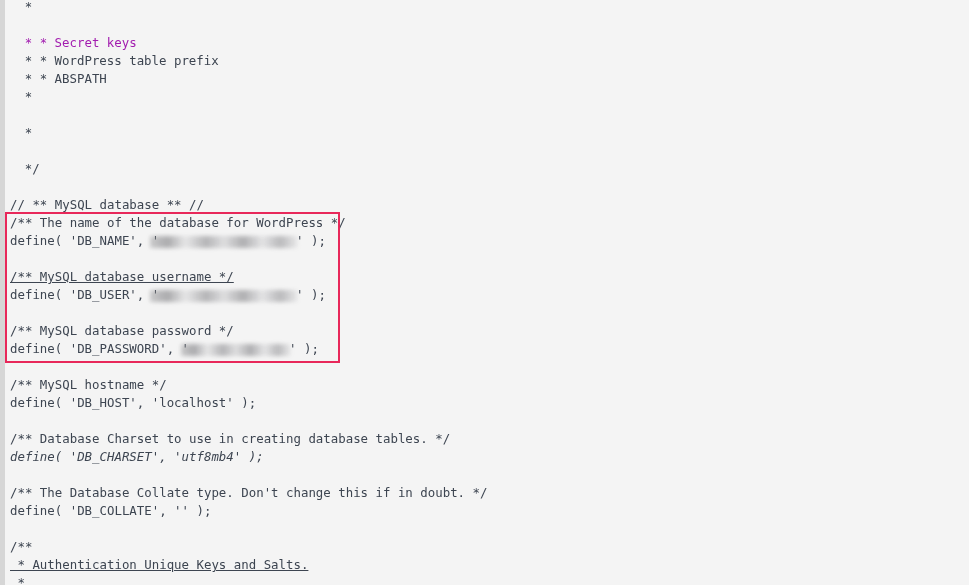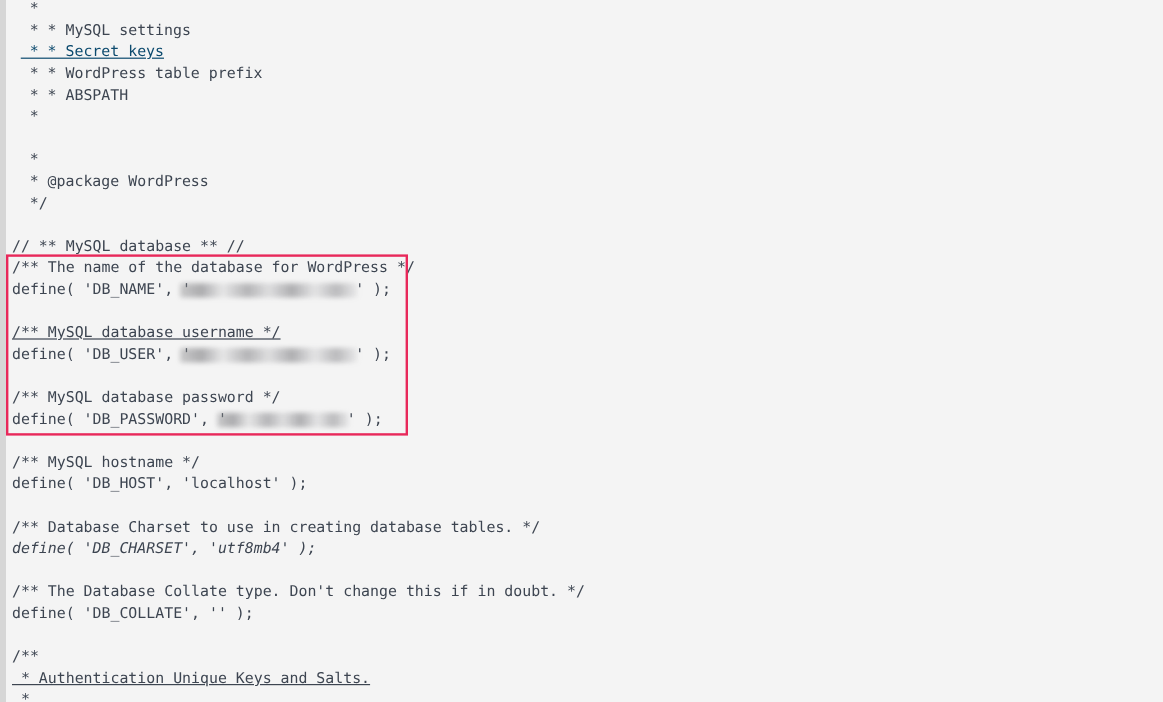--- a/index.html
+++ b/index.html
@@ -96,27 +96,25 @@
 </head>
 <body>
 
 <div id="page" style="background: rgb(244, 244, 244);">
 
   <div id="gutter" style="background: rgb(214, 214, 214);"></div>
 
   <div id="code" style="background: rgb(244, 244, 244);">
 
     <div class="line indent1" style="top: -2px; color: rgb(61, 69, 81);"> *</div>
-    <div class="line indent1" style="top: 16px; color: rgb(61, 69, 81);"> * * MySQL settings</div>
-    <div class="line indent1" style="top: 34px; color: #0c4a6e; text-decoration: underline;"> * * Secret keys</div>
+    <div class="line indent1" style="top: 34px; color: #a21caf;"> * * Secret keys</div>
     <div class="line indent1" style="top: 52px; color: rgb(61, 69, 81);"> * * WordPress table prefix</div>
     <div class="line indent1" style="top: 70px; color: rgb(61, 69, 81);"> * * ABSPATH</div>
     <div class="line indent1" style="top: 88px; color: rgb(61, 69, 81);"> *</div>
     <div class="line indent1" style="top: 124px; color: rgb(61, 69, 81);"> *</div>
-    <div class="line indent1" style="top: 142px; color: rgb(61, 69, 81);"> * @package WordPress</div>
     <div class="line indent1" style="top: 160px; color: rgb(61, 69, 81);"> */</div>
 
     <div class="line" style="top: 196px; color: rgb(61, 69, 81);">// ** MySQL database ** //</div>
     <div class="line" style="top: 214px; color: rgb(61, 69, 81);">/** The name of the database for WordPress */</div>
     <div class="line" style="top: 232px; color: rgb(61, 69, 81);">define( 'DB_NAME', '</div>
     <div class="line" style="top: 232px; left: 296px; color: rgb(61, 69, 81);">' );</div>
 
     <div class="line" style="top: 268px; color: rgb(61, 69, 81); text-decoration: underline;">/** MySQL database username */</div>
     <div class="line" style="top: 286px; color: rgb(61, 69, 81);">define( 'DB_USER', '</div>
     <div class="line" style="top: 286px; left: 296px; color: rgb(61, 69, 81);">' );</div>

